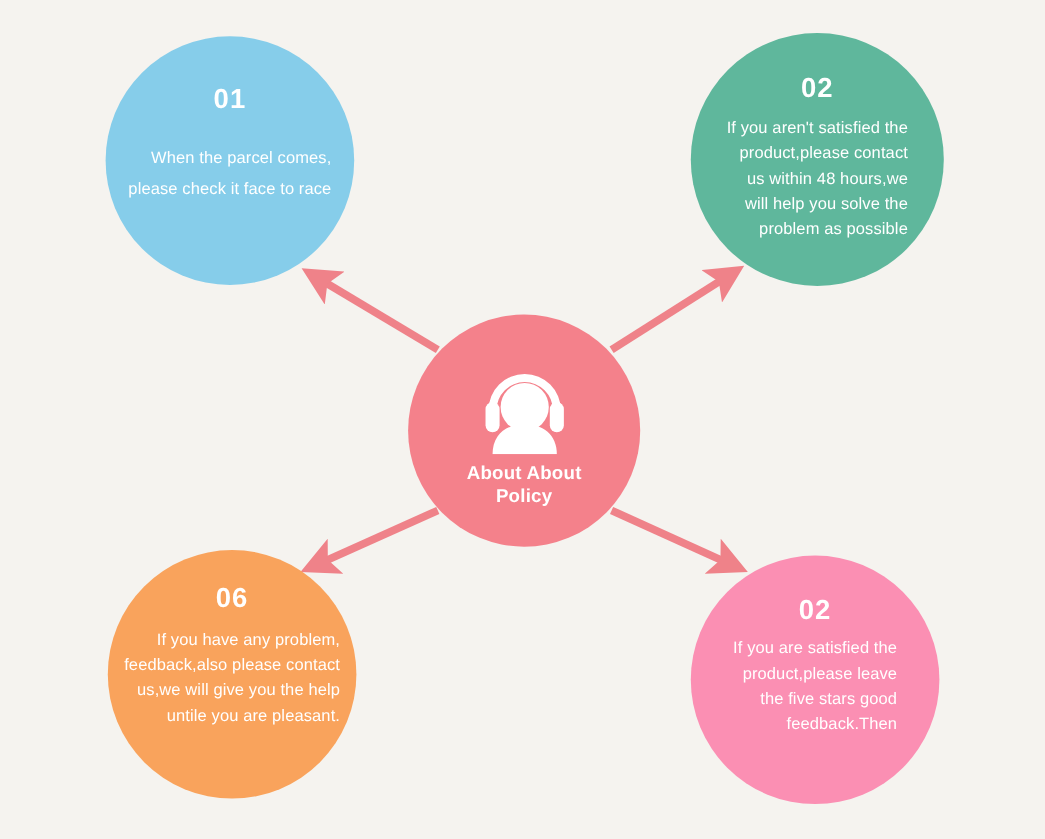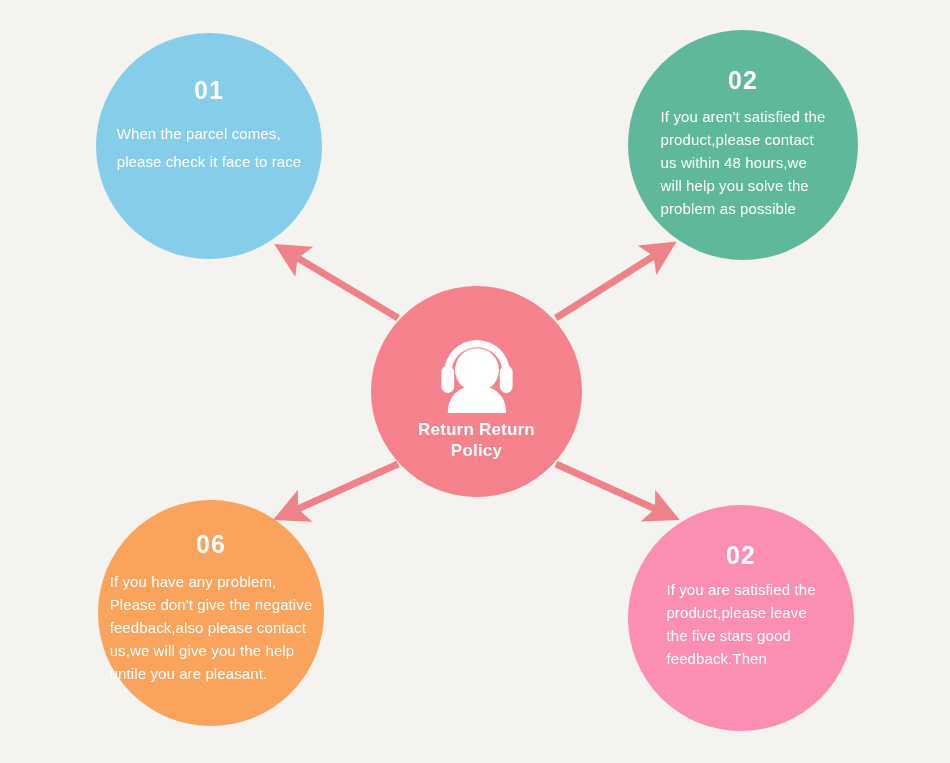--- a/index.html
+++ b/index.html
@@ -31,21 +31,21 @@
   }
 
   .node {
     position: absolute;
     border-radius: 50%;
     display: flex;
     flex-direction: column;
     align-items: center;
     justify-content: flex-start;
     box-sizing: border-box;
-    text-align: left;
+    text-align: right;
     color: #ffffff;
   }
 
   .node-number {
     font-size: 25px;
     font-weight: bold;
     letter-spacing: 1px;
     color: #ffffff;
     line-height: 1;
   }
@@ -61,21 +61,21 @@
 
   
   #node-01 {
     left: 96px;
     top: 33px;
     width: 226px;
     height: 226px;
     background: #86cdea;
     padding-top: 45px;
   }
-  #node-01 .node-body { margin-top: 17px; line-height: 28px; }
+  #node-01 .node-body { margin-top: 27px; line-height: 28px; }
 
   
   #node-02 {
     left: 628px;
     top: 30px;
     width: 230px;
     height: 230px;
     background: #5fb79c;
     padding-top: 38px;
   }
@@ -170,21 +170,20 @@
       <div>us within 48 hours,we</div>
       <div>will help you solve the</div>
       <div>problem as possible</div>
     </div>
   </div>
 
   <div class="node" id="node-03">
     <div class="node-number">06</div>
     <div class="node-body">
       <div>If you have any problem,</div>
-      <div>Please don't give the negative</div>
       <div>feedback,also please contact</div>
       <div>us,we will give you the help</div>
       <div>untile you are pleasant.</div>
     </div>
   </div>
 
   <div class="node" id="node-04">
     <div class="node-number">02</div>
     <div class="node-body">
       <div>If you are satisfied the</div>
@@ -201,18 +200,18 @@
 
       <rect x="11" y="40" width="14" height="30" rx="7" fill="#ffffff"></rect>
 
       <rect x="75" y="40" width="14" height="30" rx="7" fill="#ffffff"></rect>
 
       <circle cx="50" cy="45" r="24" fill="#ffffff"></circle>
 
       <path d="M18 92 C18 72 32 62 50 62 C68 62 82 72 82 92 Z" fill="#ffffff"></path>
     </svg>
     <div class="hub-title">
-      <div>Return Return</div>
+      <div>About About</div>
       <div>Policy</div>
     </div>
   </div>
 
 </div>
 
 </body></html>

